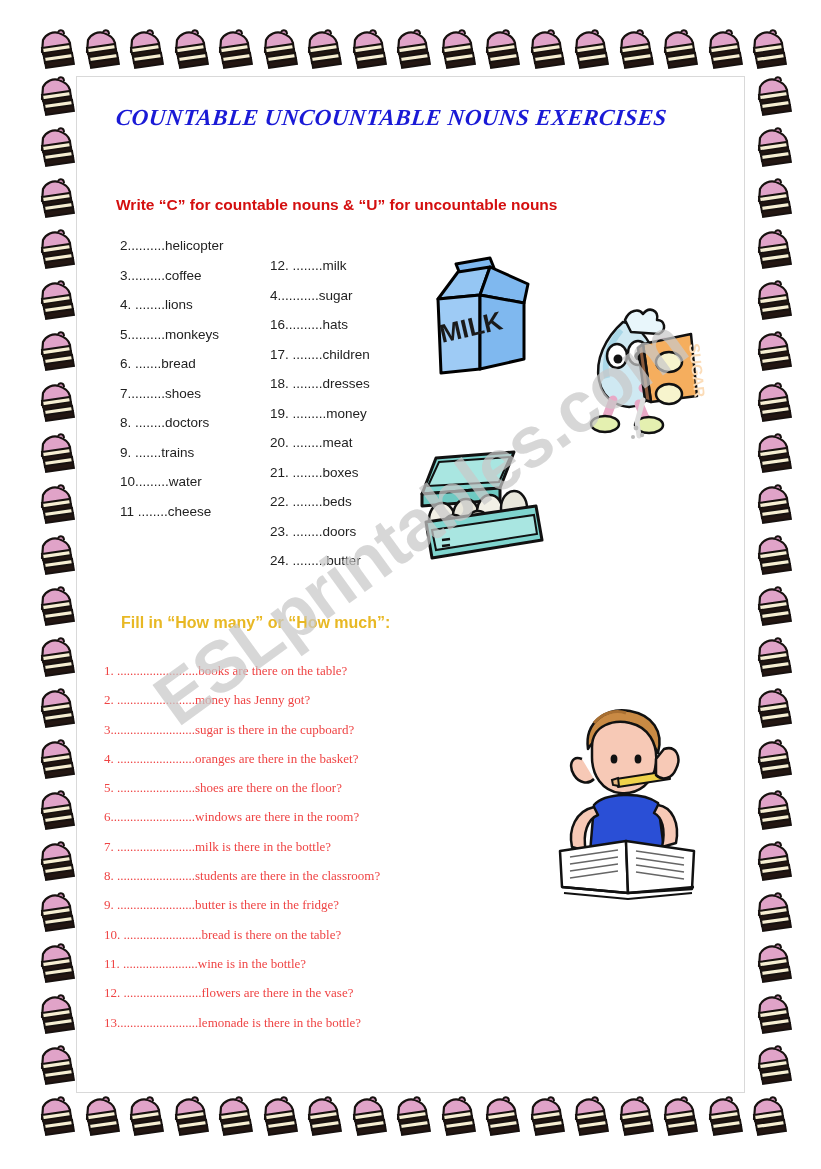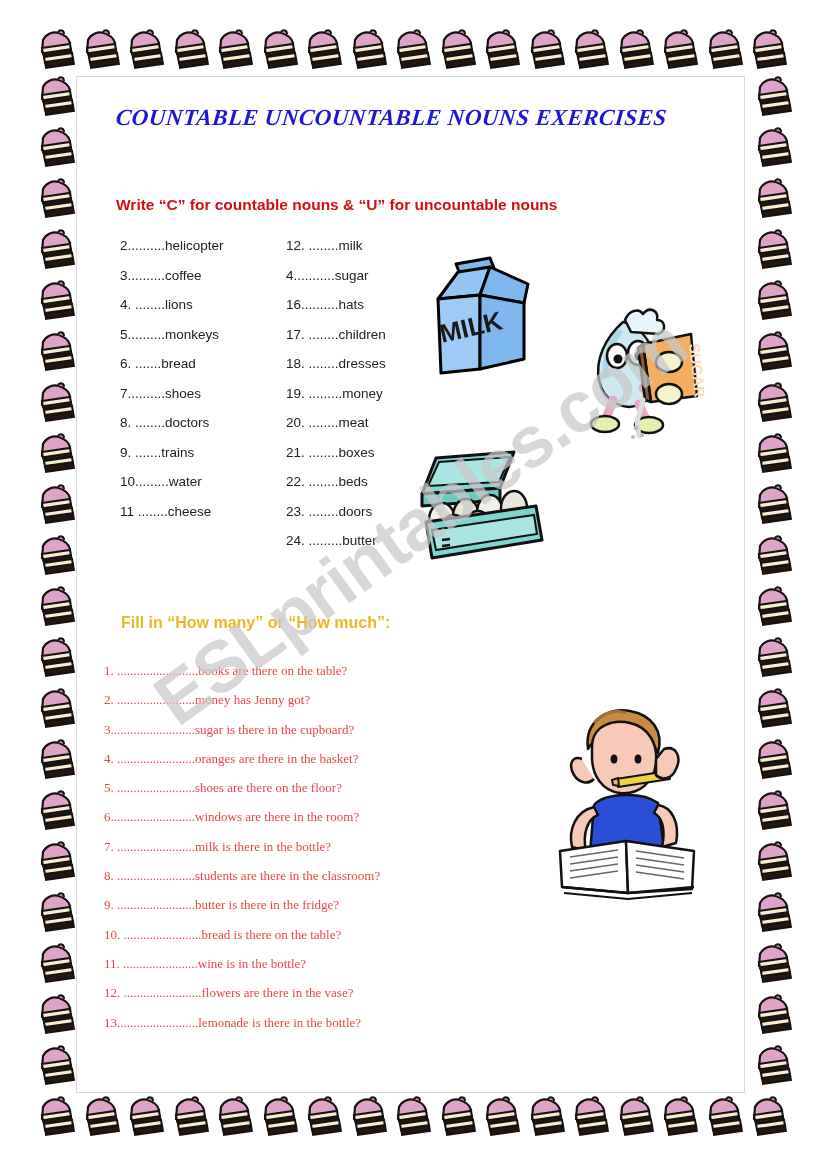--- a/index.html
+++ b/index.html
@@ -77,21 +77,21 @@
     font-size:16px;
     font-weight:bold;
     color:#e8b824;
     white-space:nowrap;
   }
 
   
   .wordlist { position:absolute; left:44px; top:155px; width:300px; }
   .wl-col { position:absolute; top:0; }
   .wl-col.c1 { left:0; width:150px; }
-  .wl-col.c2 { left:166px; width:150px; }
+  .wl-col.c2 { left:150px; width:150px;margin-top:20px; }
   .wl-item {
     font-size:13.5px;
     color:#222;
     height:29.5px;
     line-height:29.5px;
     white-space:nowrap;
   }
 
   
   .qlist { position:absolute; left:28px; top:580px; width:500px; }

